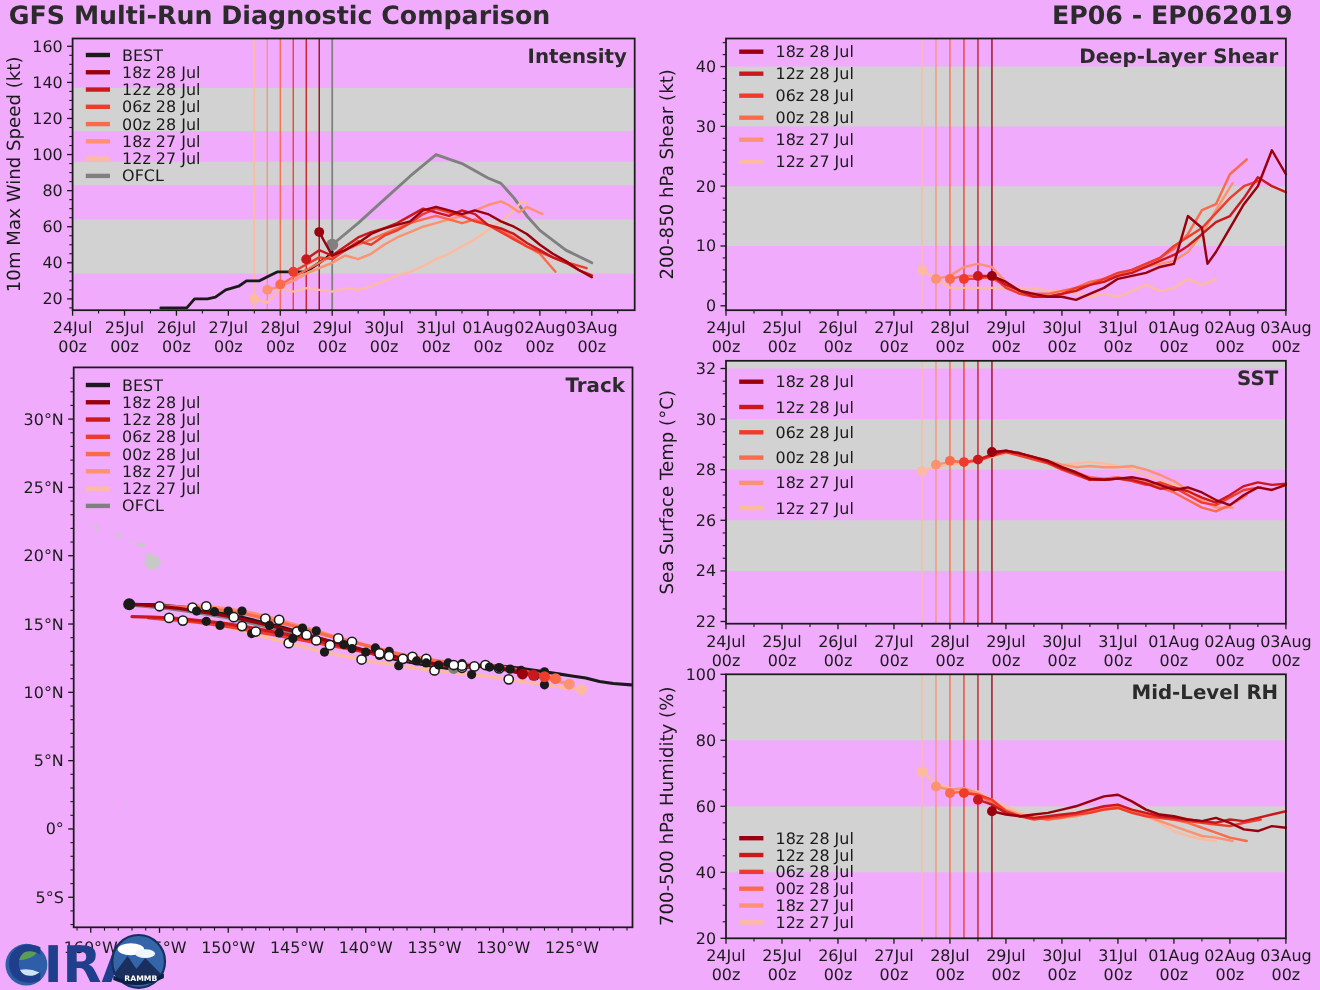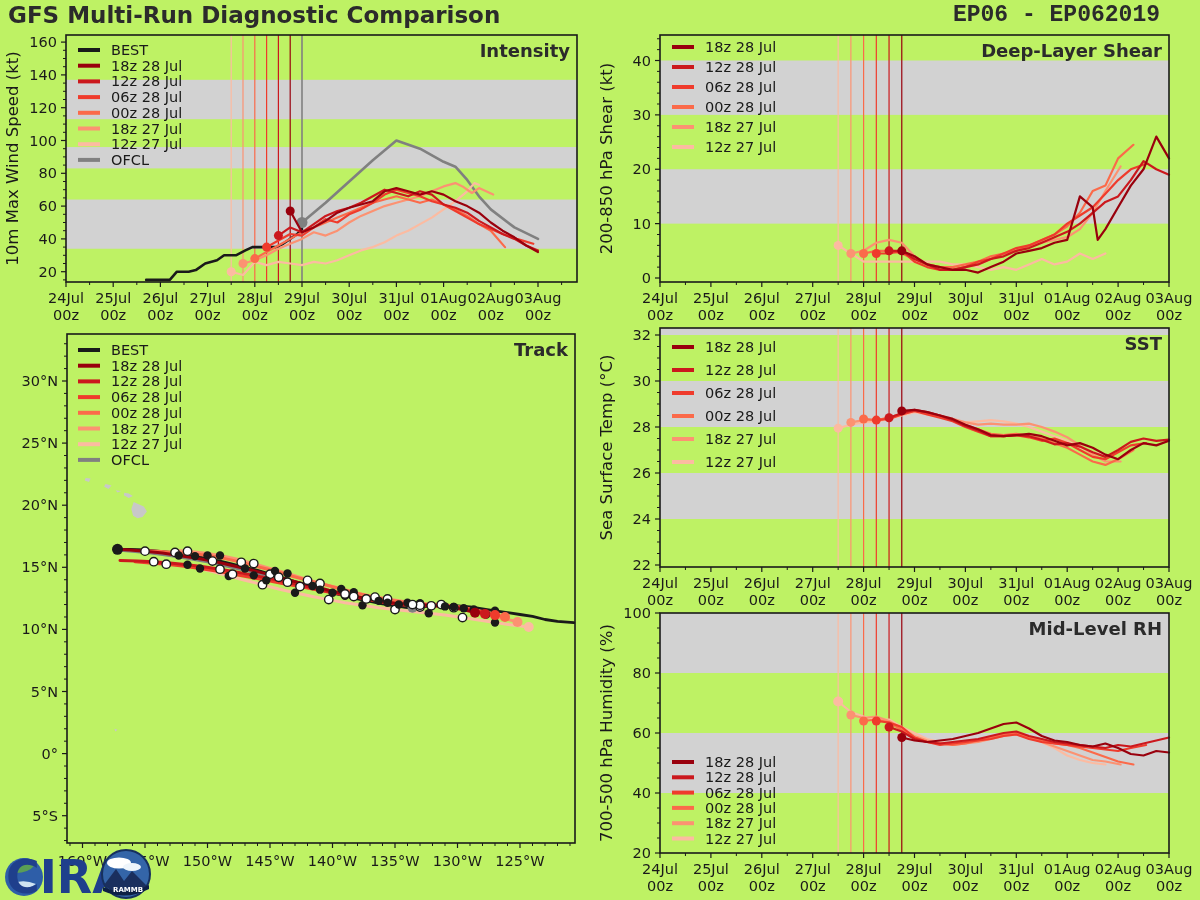--- a/index.html
+++ b/index.html
@@ -1,20 +1,20 @@
 <!DOCTYPE html>
 <html><head>
 <meta charset="utf-8">
 <style>
   html,body{margin:0;padding:0;background:#ffffff;}
-  #page{position:relative;width:1200px;height:900px;background:#bef264;overflow:hidden;
+  #page{position:relative;width:1200px;height:900px;background:#f0abfc;overflow:hidden;
         font-family:"DejaVu Sans","Liberation Sans",sans-serif;}
   .hdr{position:absolute;top:2px;font-weight:bold;font-size:23px;color:#2b2b2b;letter-spacing:0px;}
   #hdr-left{left:8px;}
-  #hdr-right{right:40px;font-family:Liberation Mono, monospace;}
+  #hdr-right{right:25px;}
   #chart-svg{position:absolute;left:0;top:0;}
   #logo{position:absolute;left:2px;top:843px;width:160px;height:56px;}
   .cira-text{font-weight:bold;font-size:46px;fill:#1f3f8c;font-family:"DejaVu Sans","Liberation Sans",sans-serif;}
   .rammb-text{font-weight:bold;font-size:7px;fill:#ffffff;font-family:"DejaVu Sans","Liberation Sans",sans-serif;}
 </style>
 </head>
 <body>
 
 <div id="page">
   <div id="hdr-left" class="hdr">GFS Multi-Run Diagnostic Comparison</div>

